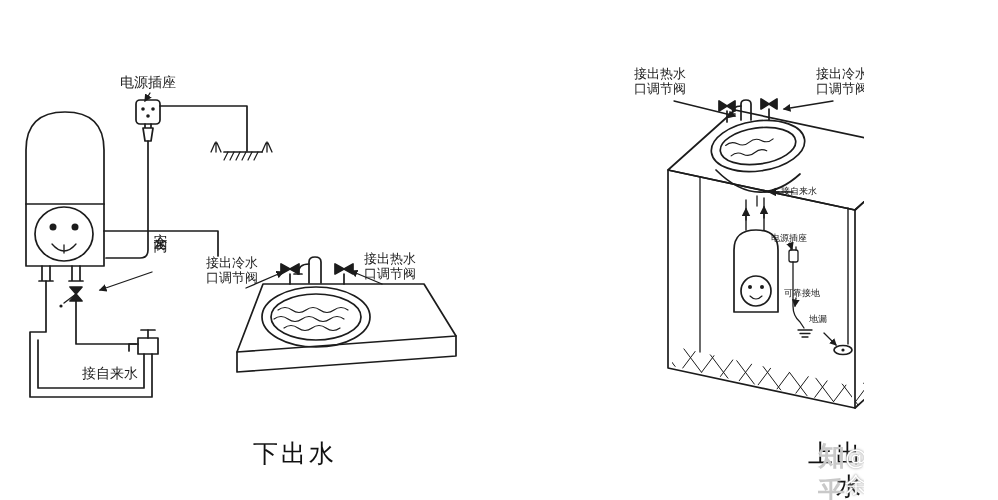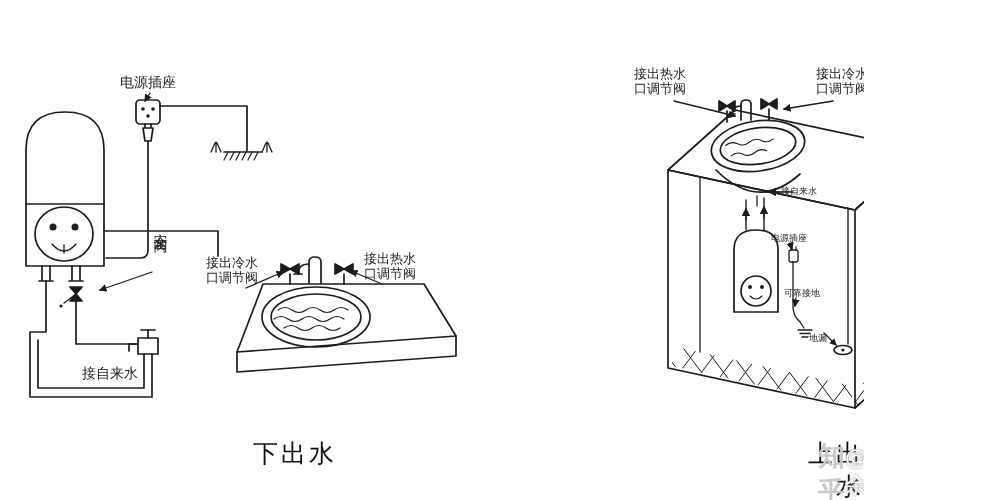--- a/index.html
+++ b/index.html
@@ -205,21 +205,21 @@
   <div class="lbl" style="left:82px;top:365px;">接自来水</div>
   <div class="caption" style="left:213px;top:437px;">下出水</div>
 
   <div class="lbl small" style="left:622px;top:66px;width:64px;">接出热水
 口调节阀</div>
   <div class="lbl small" style="left:804px;top:66px;width:64px;">接出冷水
 口调节阀</div>
   <div class="lbl tiny" style="left:781px;top:186px;">接自来水</div>
   <div class="lbl tiny" style="left:771px;top:233px;">电源插座</div>
   <div class="lbl tiny" style="left:784px;top:288px;text-align:right;">可靠接地</div>
-  <div class="lbl tiny" style="left:809px;top:333px;">地漏</div>
+  <div class="lbl tiny" style="left:809px;top:314px;">地漏</div>
   <div class="caption" style="left:752px;top:437px;text-align:right;">上出水</div>
 
   <div class="watermark">
     <span class="wm-brand">知乎</span>
     <span class="wm-handle">@余生</span>
   </div>
 
 </div>
 
 </body></html>

